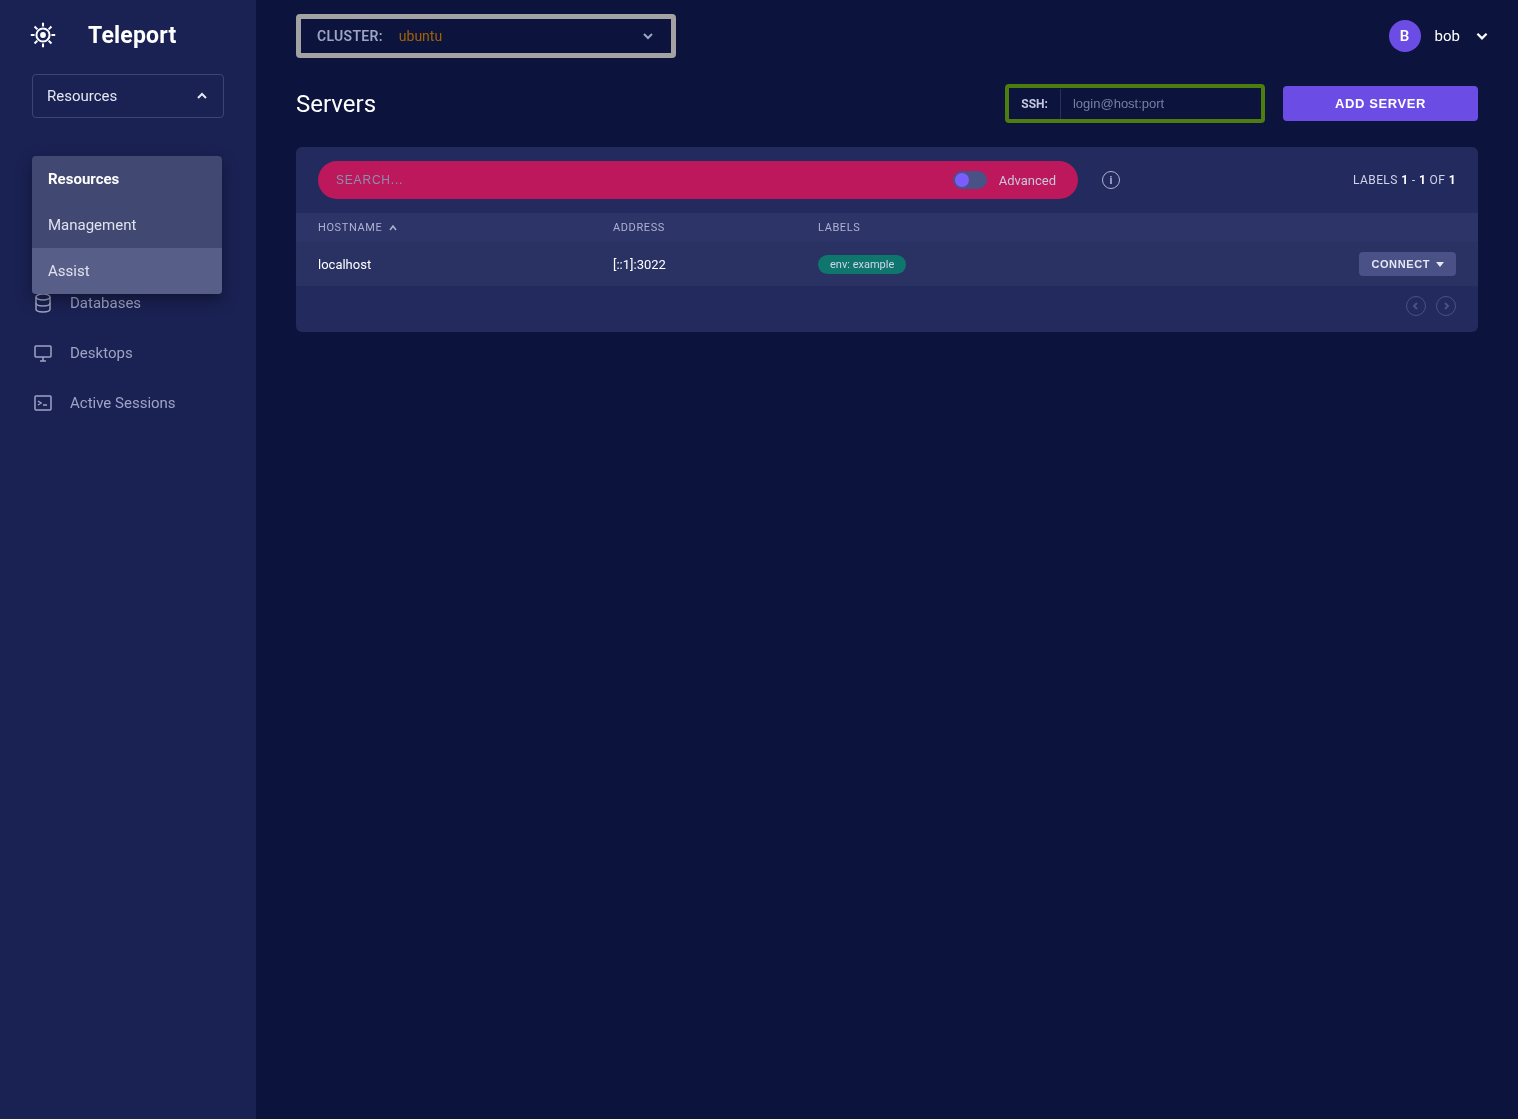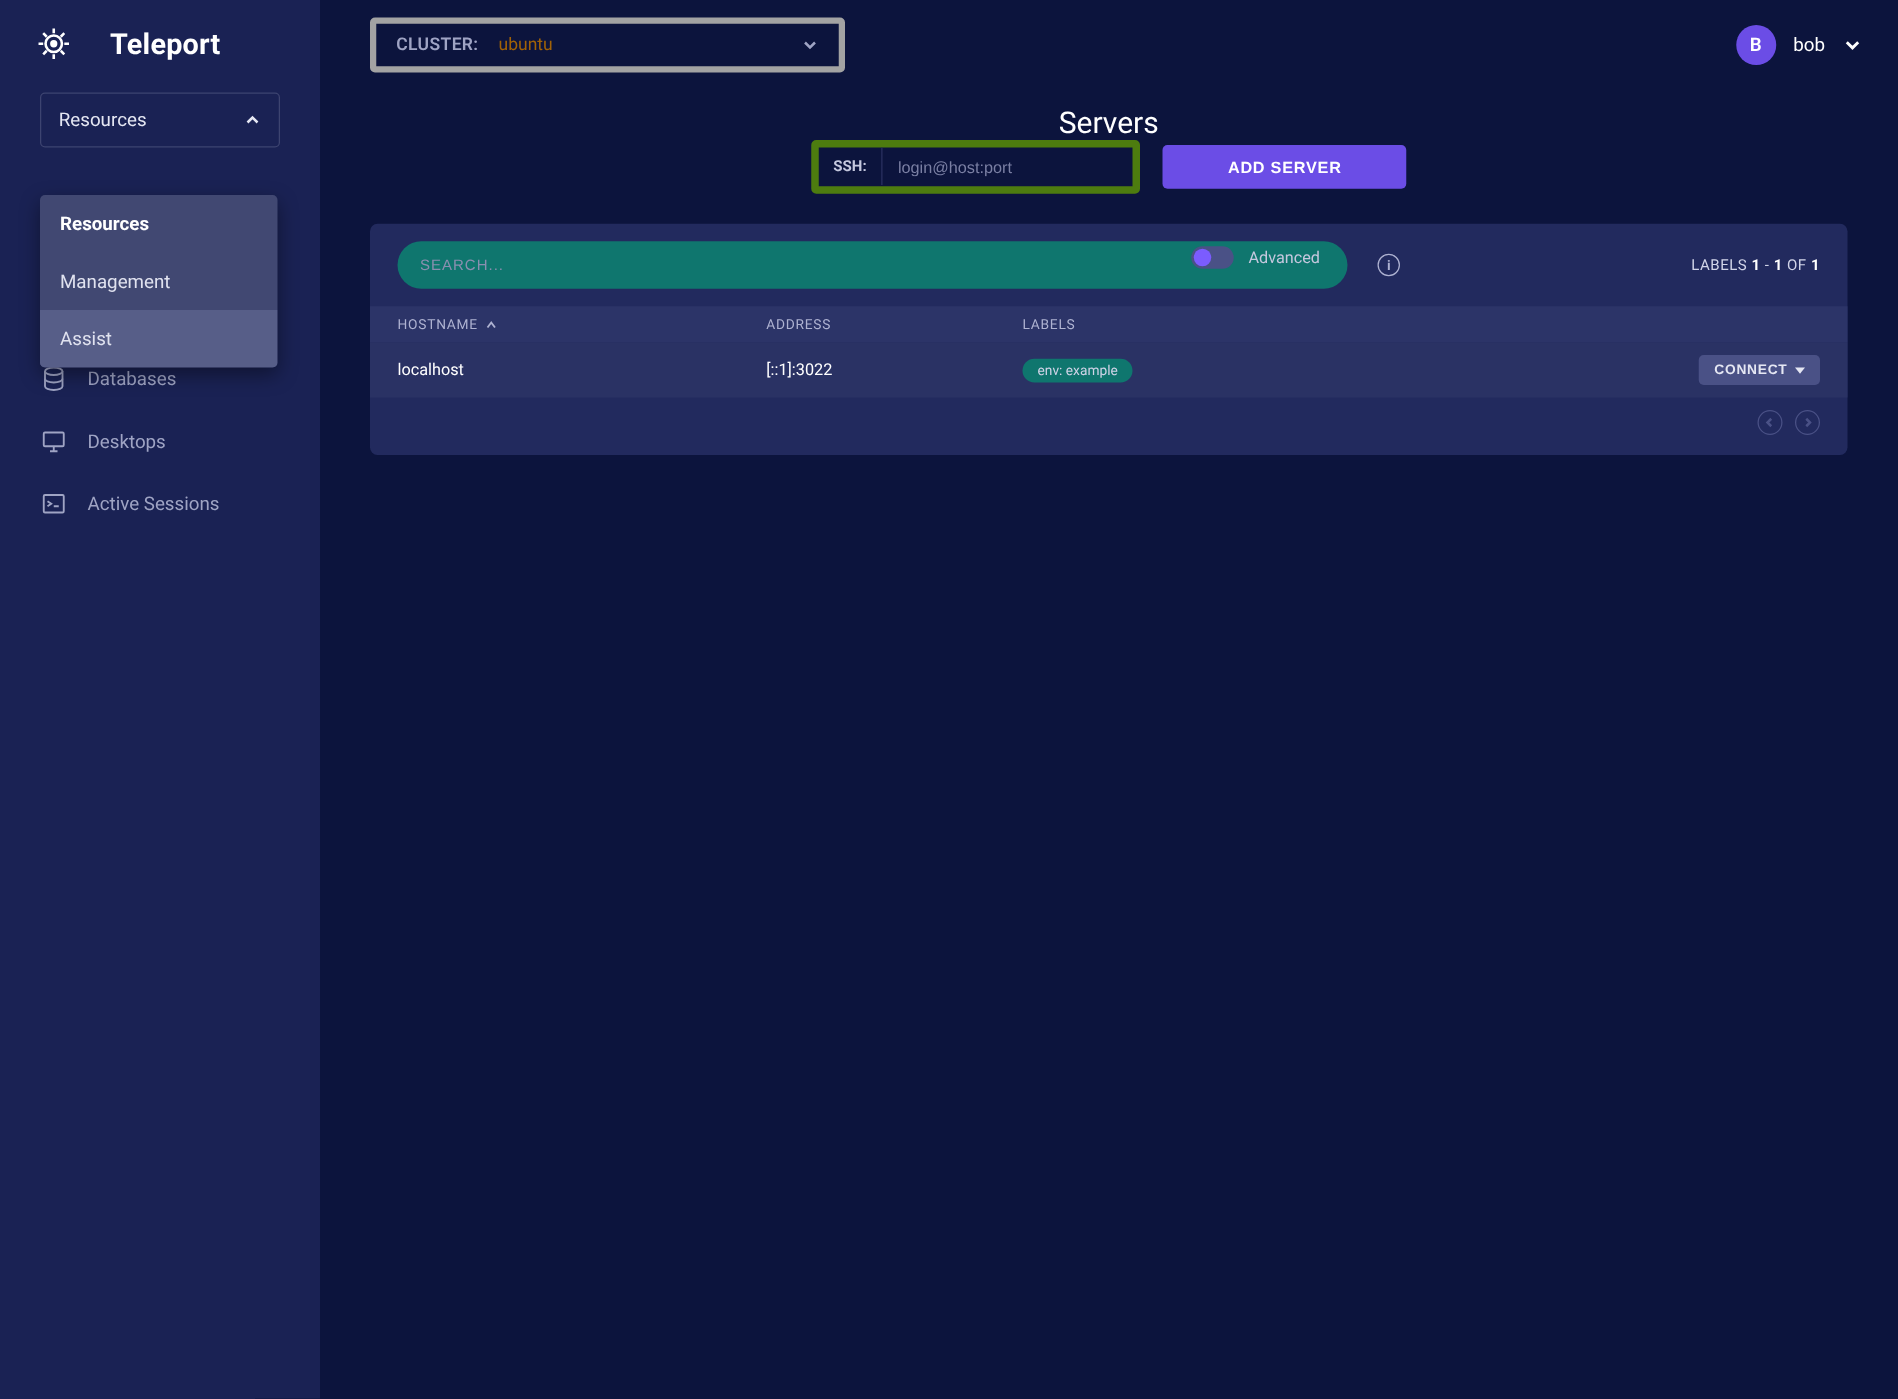--- a/index.html
+++ b/index.html
@@ -128,28 +128,27 @@
   font-size: 15px;
 }
 .user-name { font-size: 15px; }
 
 
 .page-header {
   display: flex;
   align-items: center;
   justify-content: space-between;
   padding: 12px 40px 24px;
-  flex-direction: column;
 }
 .page-title { font-size: 24px; font-weight: 400; }
 .header-actions { display: flex; align-items: center; gap: 18px; }
 .ssh-box {
   display: flex;
-  align-items: flex-start;
-  border: 6px solid #4d7c0f;
+  align-items: flex-end;
+  border: 4px solid #4d7c0f;
   border-radius: 4px;
   overflow: hidden;
 }
 .ssh-label {
   padding: 8px 12px;
   font-size: 12px;
   font-weight: 700;
   color: #c5c8de;
   border-right: 1px solid #2a3160;
 }
@@ -184,24 +183,24 @@
 }
 .toolbar {
   display: flex;
   align-items: center;
   padding: 14px 22px;
   gap: 18px;
 }
 .search-wrap {
   flex: 0 0 auto;
   width: 760px;
-  background: #0f766e;
+  background: #be185d;
   border-radius: 999px;
   display: flex;
-  align-items: flex-start;
+  align-items: center;
   padding: 4px 8px 4px 18px;
 }
 .search-input {
   flex: 1;
   background: transparent;
   border: none;
   outline: none;
   color: #fff;
   font-size: 12px;
   letter-spacing: 0.8px;

